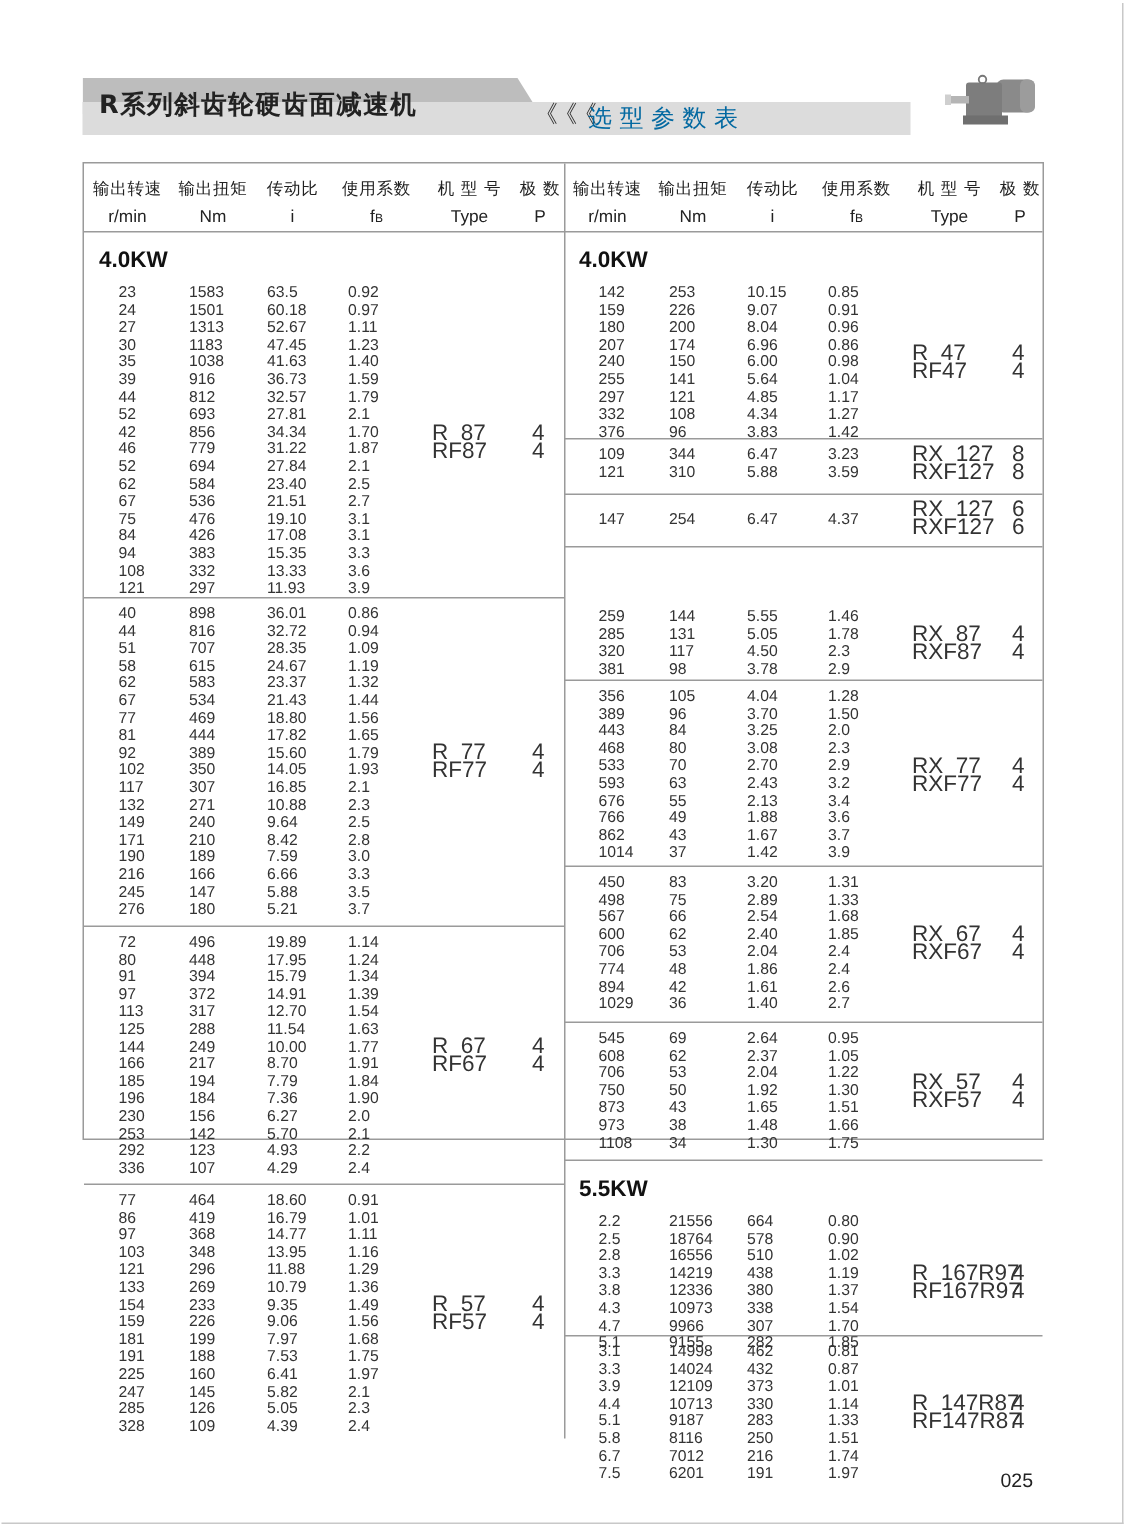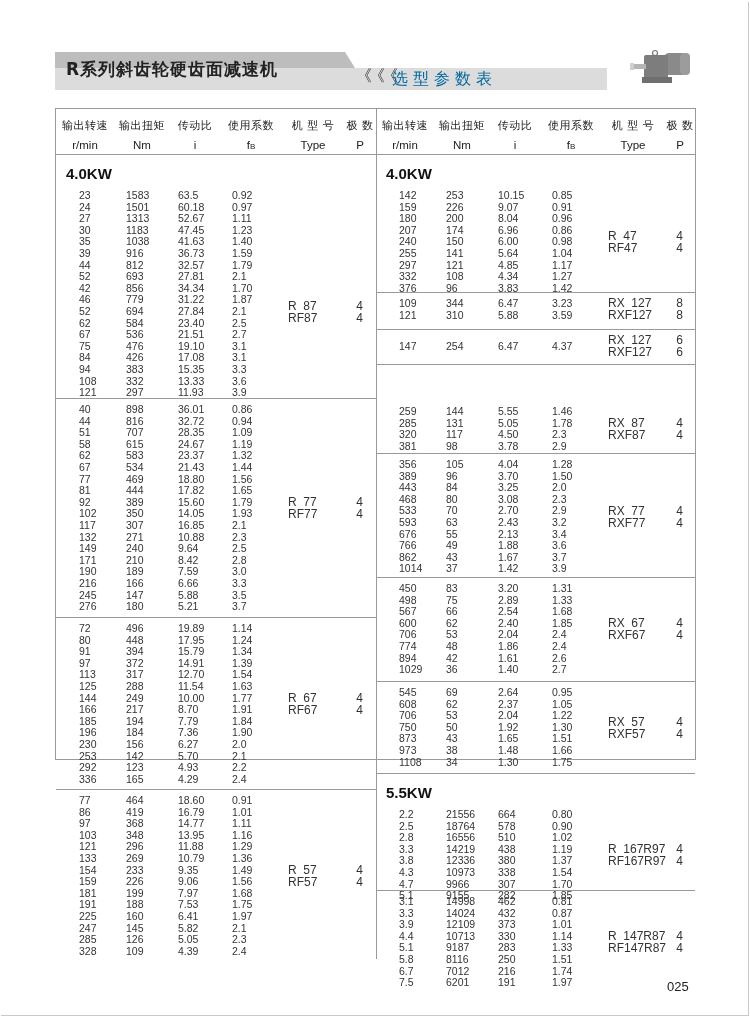--- a/index.html
+++ b/index.html
@@ -59,21 +59,21 @@
   .section { position: relative; border-bottom: 1px solid #9a9a9a; box-sizing: border-box; }
   .section.last { border-bottom: none; }
   .kw {
     font-size: 15px; font-weight: bold; color: #111; padding: 10px 0 0 10px; height: 22px;
   }
   .rows { padding: 2px 0 2px 0; }
   .row { height: 11.6px; position: relative; font-size: 10.5px; line-height: 11.6px; color: #333; }
   .c { position: absolute; top: 0; white-space: nowrap; }
   .c1 { left: 23px; } .c2 { left: 70px; } .c3 { left: 122px; } .c4 { left: 176px; }
   .type-block {
-    position: absolute; left: 230px; width: 85px; font-size: 12px; line-height: 12px; color: #333;
+    position: absolute; left: 230px; width: 85px; font-size: 15px; line-height: 12px; color: #333;
   }
   .type-line { position: relative; height: 12px; }
   .type-name { position: absolute; left: 2px; white-space: pre; }
   .type-pole { position: absolute; right: 8px; }
   .page-num {
     position: absolute; left: 667px; top: 979px; font-size: 13px; color: #222;
   }
 </style>
 </head>
 <body>
@@ -230,21 +230,21 @@
               <span class="c c3">13.33</span>
               <span class="c c4">3.6</span>
             </div>
             <div class="row">
               <span class="c c1">121</span>
               <span class="c c2">297</span>
               <span class="c c3">11.93</span>
               <span class="c c4">3.9</span>
             </div>
           </div>
-          <div class="type-block" style="top: 145px;">
+          <div class="type-block" style="top: 128px;">
             <div class="type-line">
               <span class="type-name">R  87</span>
               <span class="type-pole">4</span>
             </div>
             <div class="type-line">
               <span class="type-name">RF87</span>
               <span class="type-pole">4</span>
             </div>
           </div>
         </div>
@@ -445,21 +445,21 @@
               <span class="c c4">2.1</span>
             </div>
             <div class="row">
               <span class="c c1">292</span>
               <span class="c c2">123</span>
               <span class="c c3">4.93</span>
               <span class="c c4">2.2</span>
             </div>
             <div class="row">
               <span class="c c1">336</span>
-              <span class="c c2">165</span>
+              <span class="c c2">107</span>
               <span class="c c3">4.29</span>
               <span class="c c4">2.4</span>
             </div>
           </div>
           <div class="type-block" style="top: 74.2px;">
             <div class="type-line">
               <span class="type-name">R  67</span>
               <span class="type-pole">4</span>
             </div>
             <div class="type-line">

